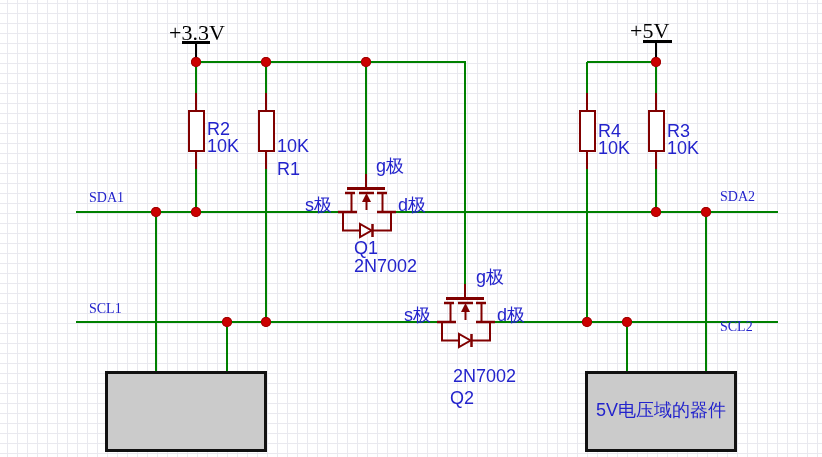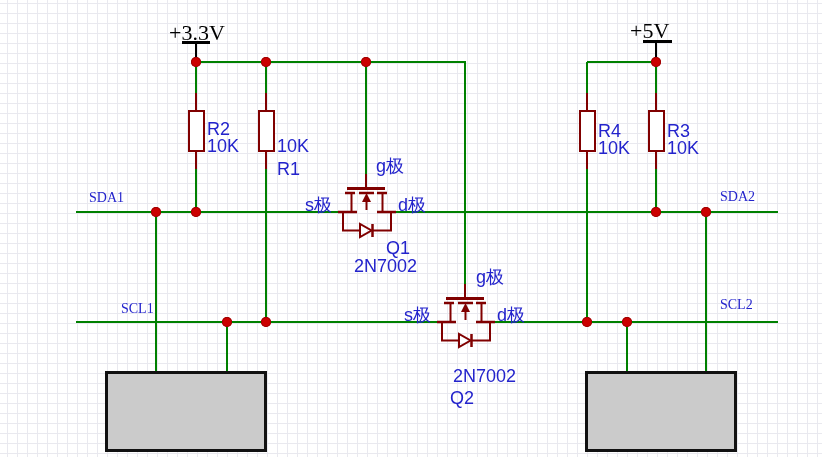--- a/index.html
+++ b/index.html
@@ -118,42 +118,43 @@
   <div class="dot" style="left:191px;top:207px;"></div>
   <div class="dot" style="left:651px;top:207px;"></div>
   <div class="dot" style="left:701px;top:207px;"></div>
   <div class="dot" style="left:222px;top:317px;"></div>
   <div class="dot" style="left:261px;top:317px;"></div>
   <div class="dot" style="left:582px;top:317px;"></div>
   <div class="dot" style="left:622px;top:317px;"></div>
 
   <div class="devbox" style="left:105px;top:371px;width:162px;"></div>
   <div class="devbox" style="left:585px;top:371px;width:152px;"></div>
+  <div class="devlbl" style="left:585px;top:400px;width:152px;">5V电压域的器件</div>
 
   <div class="pwr" style="left:169px;top:22px;">+3.3V</div>
   <div class="pwr" style="left:630px;top:20px;">+5V</div>
 
   <div class="net" style="left:89px;top:191px;">SDA1</div>
-  <div class="net" style="left:89px;top:302px;padding-left:32px;">SCL1</div>
+  <div class="net" style="left:89px;top:302px;">SCL1</div>
   <div class="net" style="left:720px;top:190px;">SDA2</div>
-  <div class="net" style="left:720px;top:298px;">SCL2</div>
+  <div class="net" style="left:720px;top:320px;">SCL2</div>
 
   <div class="lbl" style="left:207px;top:120px;">R2</div>
   <div class="lbl" style="left:207px;top:137px;">10K</div>
   <div class="lbl" style="left:277px;top:120px;margin-top:40px;">R1</div>
   <div class="lbl" style="left:277px;top:137px;">10K</div>
   <div class="lbl" style="left:598px;top:122px;">R4</div>
   <div class="lbl" style="left:598px;top:139px;">10K</div>
   <div class="lbl" style="left:667px;top:122px;">R3</div>
   <div class="lbl" style="left:667px;top:139px;">10K</div>
 
   <div class="lbl" style="left:376px;top:157px;">g极</div>
   <div class="lbl" style="left:305px;top:196px;">s极</div>
   <div class="lbl" style="left:398px;top:196px;">d极</div>
-  <div class="lbl" style="left:354px;top:239px;margin-left:32px;">Q1</div>
+  <div class="lbl" style="left:354px;top:239px;">Q1</div>
   <div class="lbl" style="left:354px;top:257px;">2N7002</div>
 
   <div class="lbl" style="left:476px;top:268px;">g极</div>
   <div class="lbl" style="left:404px;top:306px;">s极</div>
   <div class="lbl" style="left:497px;top:306px;">d极</div>
   <div class="lbl" style="left:450px;top:349px;margin-top:40px;">Q2</div>
   <div class="lbl" style="left:453px;top:367px;">2N7002</div>
 
 </div>
 

